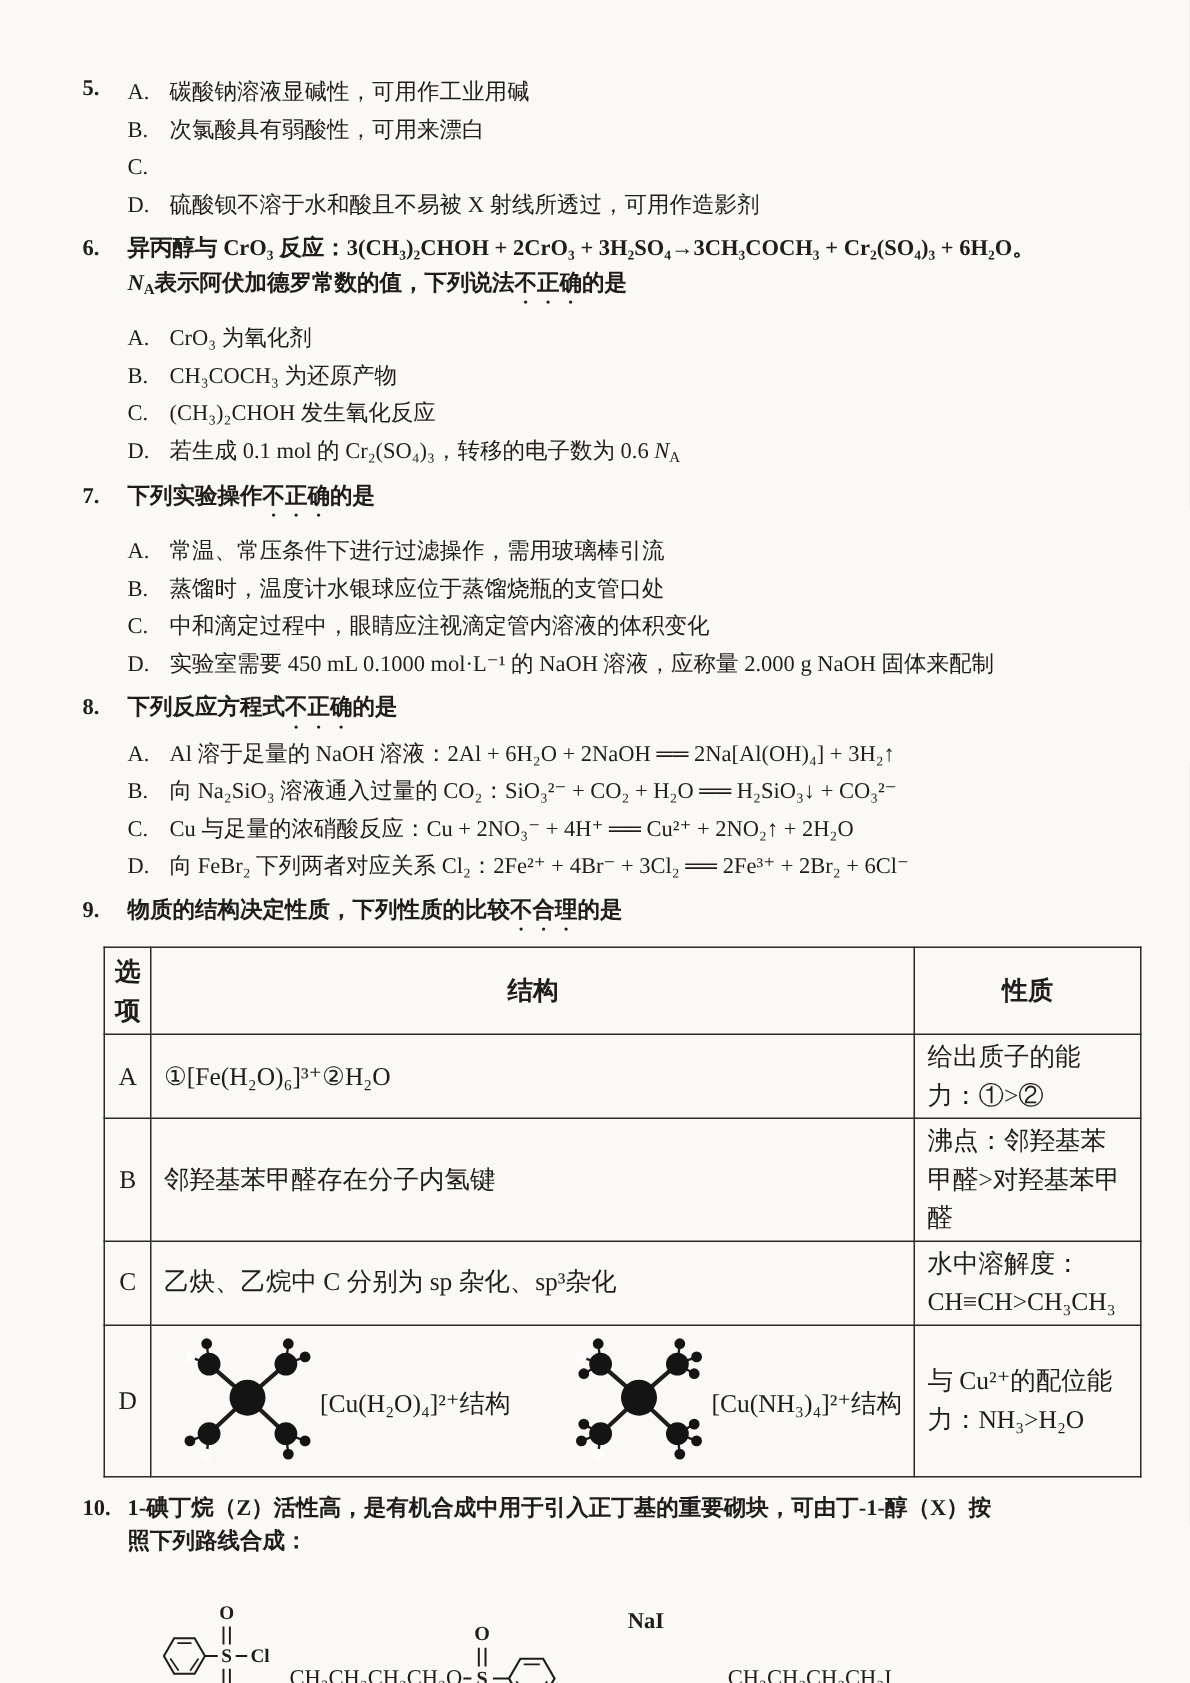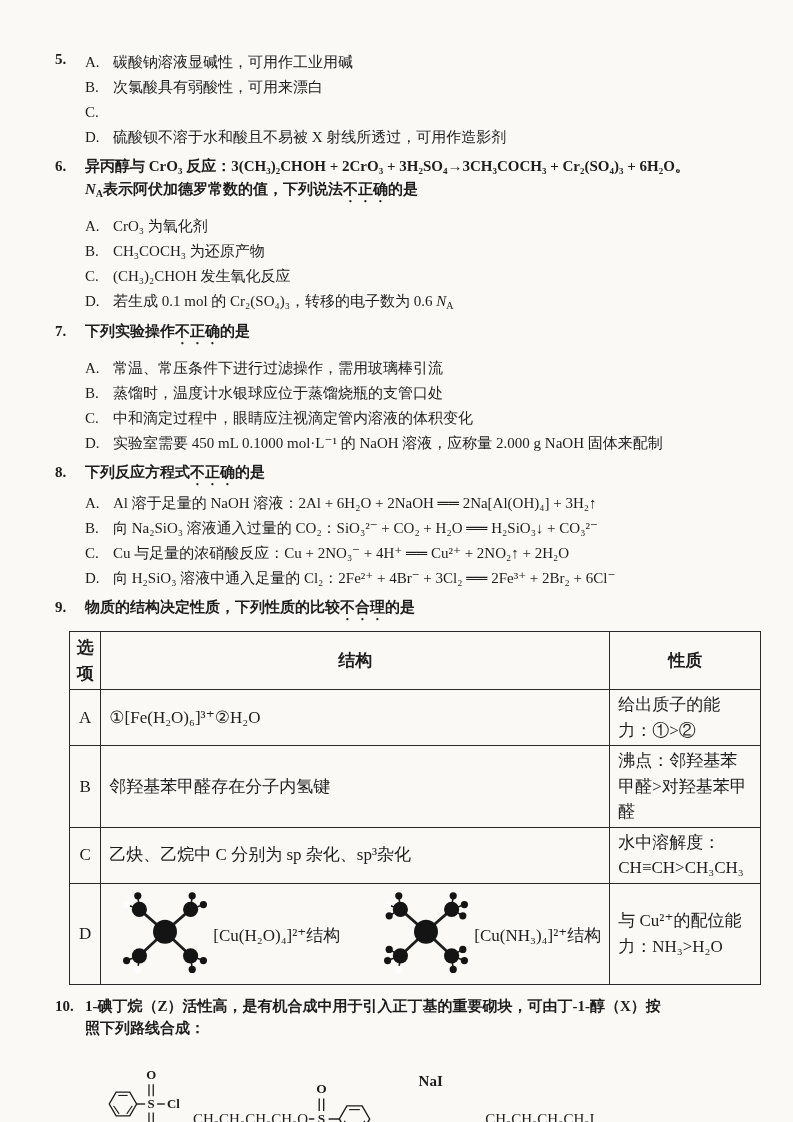--- a/index.html
+++ b/index.html
@@ -141,21 +141,21 @@
       <div class="opt">
           <span class="olabel">B.</span>
           <span>向 Na₂SiO₃ 溶液通入过量的 CO₂：SiO₃²⁻ + CO₂ + H₂O ══ H₂SiO₃↓ + CO₃²⁻</span>
         </div>
       <div class="opt">
           <span class="olabel">C.</span>
           <span>Cu 与足量的浓硝酸反应：Cu + 2NO₃⁻ + 4H⁺ ══ Cu²⁺ + 2NO₂↑ + 2H₂O</span>
         </div>
       <div class="opt">
           <span class="olabel">D.</span>
-          <span>向 H₂SiO₃ 溶液中通入足量的 Cl₂：2Fe²⁺ + 4Br⁻ + 3Cl₂ ══ 2Fe³⁺ + 2Br₂ + 6Cl⁻</span>
+          <span>向 FeBr₂ 下列两者对应关系 Cl₂：2Fe²⁺ + 4Br⁻ + 3Cl₂ ══ 2Fe³⁺ + 2Br₂ + 6Cl⁻</span>
         </div>
     </div>
   </div>
 
   <div class="q">
     <div class="qnum">9.</div>
     <div class="qbody">
       <div class="stem"><span>物质的结构决定性质，下列性质的比较</span><span class="emph">不合理</span><span>的是</span></div>
     </div>
   </div>

